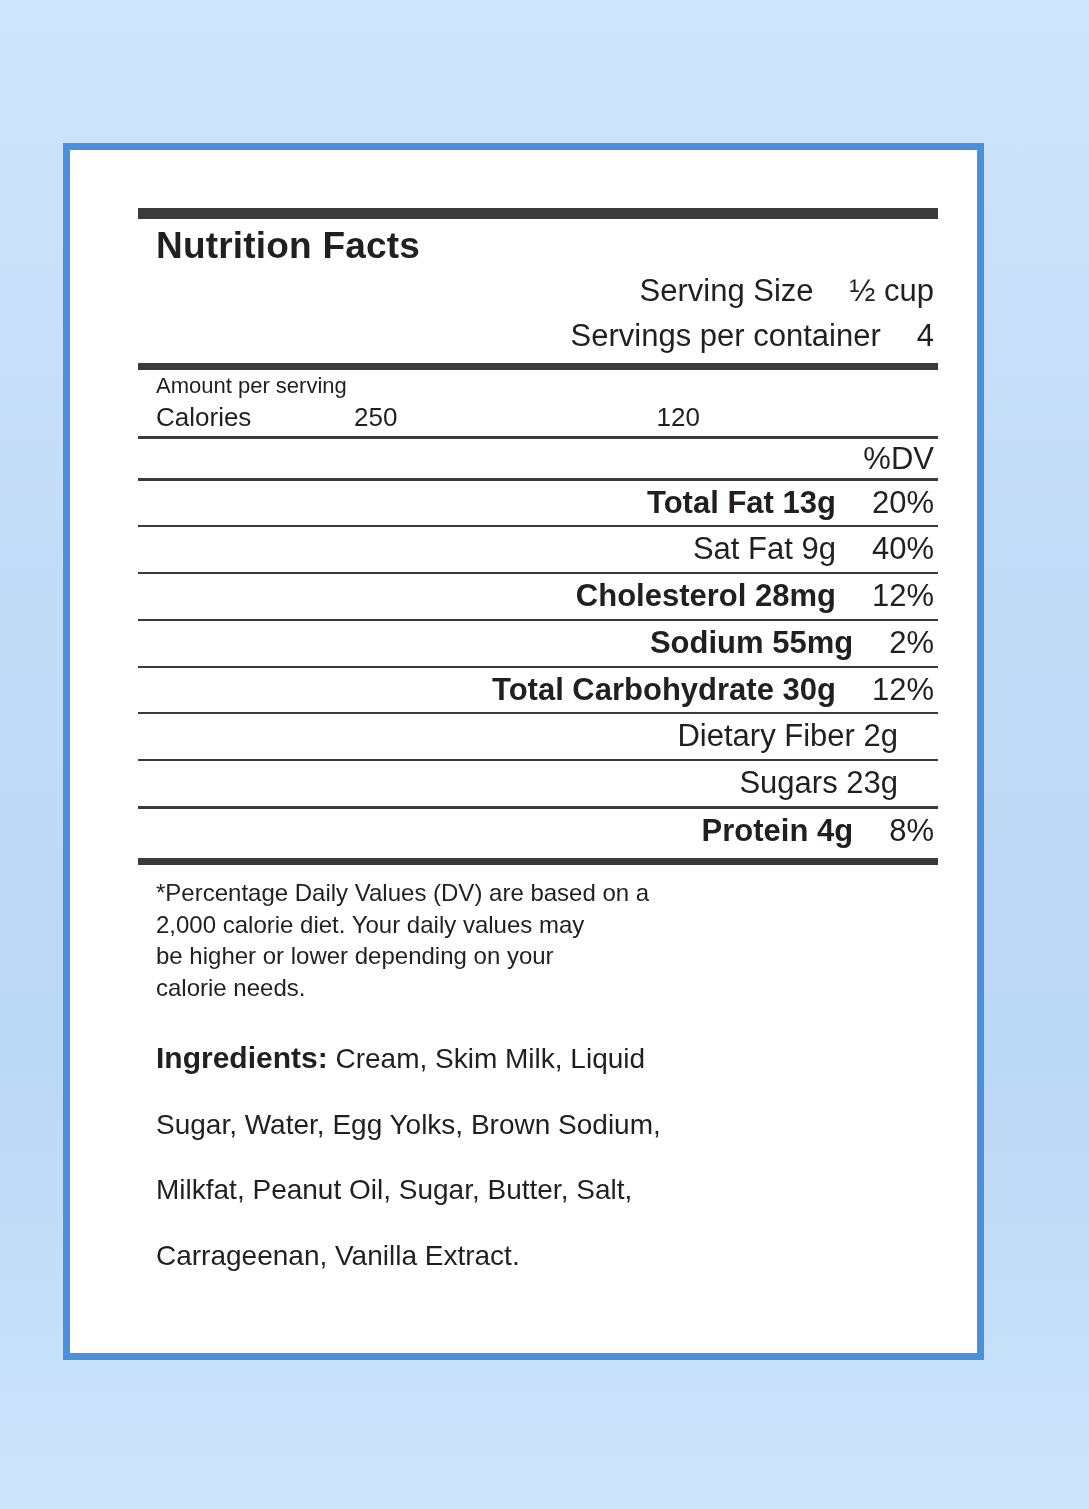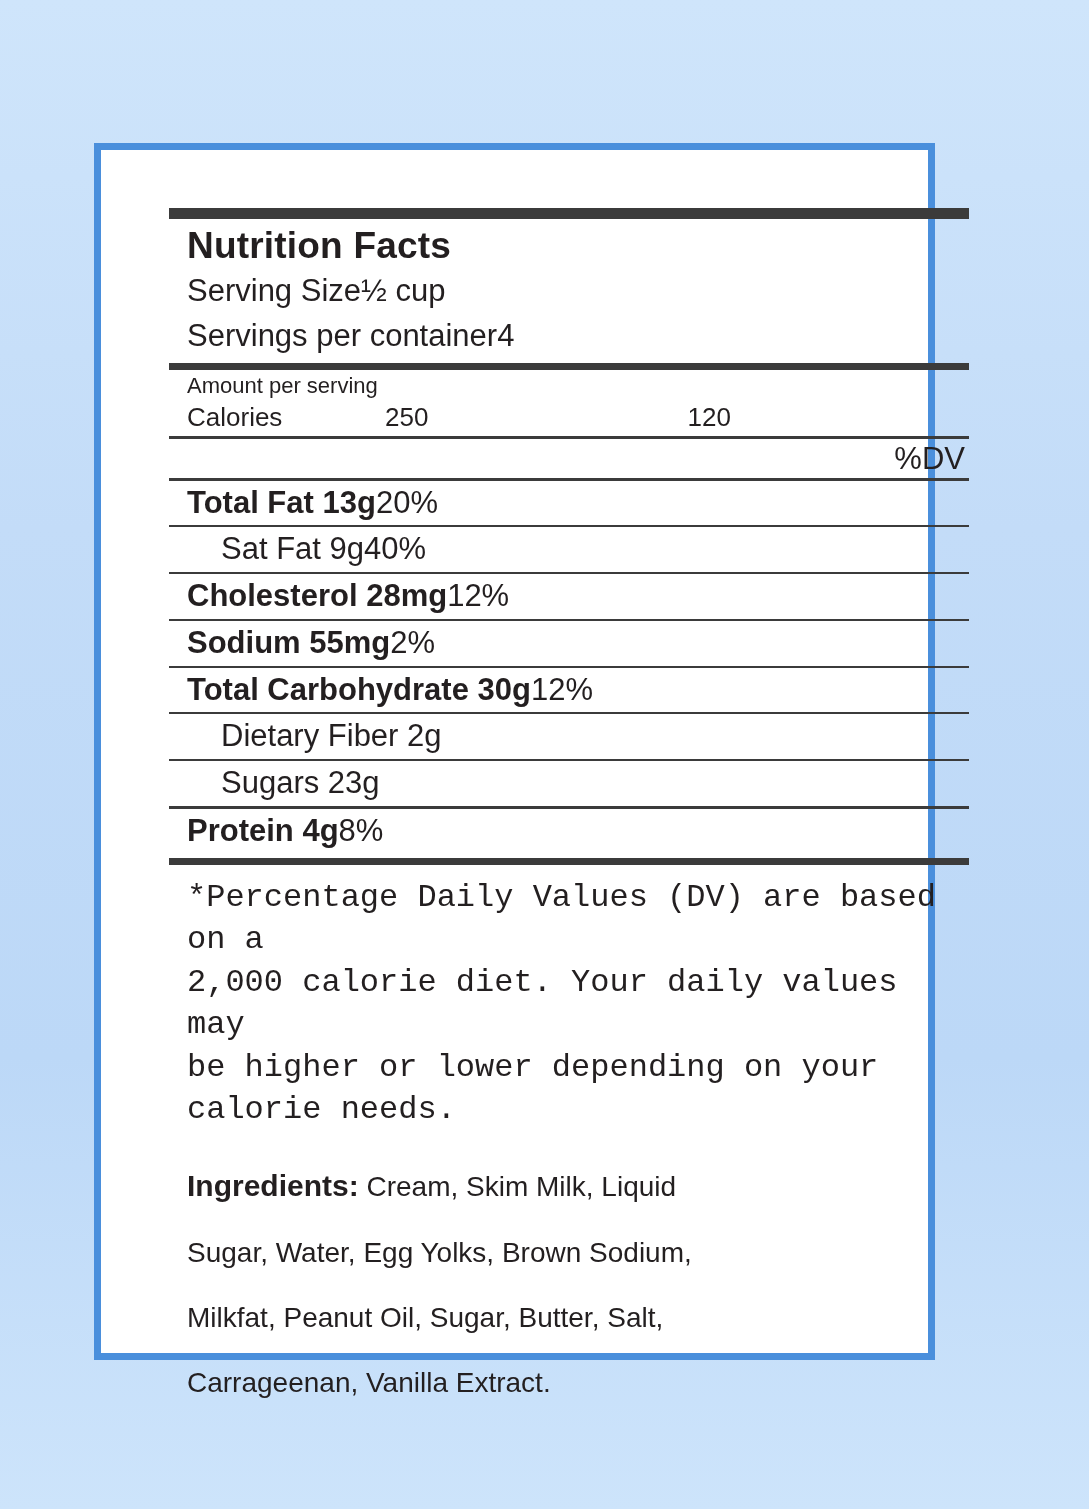--- a/index.html
+++ b/index.html
@@ -15,23 +15,23 @@
   }
   
   .page {
     position: absolute;
     inset: 0;
     background:
       linear-gradient(180deg, #cfe5fb 0%, #c3dcf8 35%, #bcd8f7 70%, #cde4fb 100%);
   }
   .card-frame {
     position: absolute;
-    left: 94px;
+    left: 63px;
     top: 143px;
-    width: 841px;
+    width: 921px;
     height: 1217px;
     border: 7px solid #4a8fdc;
     background: #ffffff;
     box-sizing: border-box;
   }
   .label {
     position: absolute;
     left: 68px;
     top: 58px;
     width: 800px;
@@ -47,28 +47,29 @@
   .rule.hair { height: 2px; }
 
   .title {
     font-size: 37px;
     font-weight: bold;
     letter-spacing: 0.2px;
     margin: 6px 0 2px 18px;
   }
   .row {
     display: flex;
-    justify-content: flex-start;
+    justify-content: flex-end;
     align-items: baseline;
     font-size: 31px;
     padding: 1px 4px 1px 18px;
     line-height: 1.38;
+    gap: 10px;
   }
   .row .left { white-space: nowrap; }
-  .row .right { white-space: nowrap; text-align: right; }
+  .row .right { white-space: nowrap; text-align: right; margin-left: 26px; }
   .row.bold .left { font-weight: bold; }
   .nutrient-name { font-weight: bold; }
   .nutrient-amt { font-weight: bold; }
   .indent { padding-left: 52px; }
   .dv-head {
     display: flex;
     justify-content: flex-end;
     font-size: 31px;
     padding: 2px 4px 1px 18px;
   }
@@ -81,24 +82,23 @@
     align-items: baseline;
     font-size: 26px;
     padding: 1px 4px 3px 18px;
   }
   .cal-row .cal-label { width: 178px; }
   .cal-row .cal-val { width: 268px; margin-left: 20px; }
   .cal-row .fatcal-label { flex: 1; text-align: right; padding-right: 56px; }
   .cal-row .fatcal-val { width: 78px; text-align: right; }
 
   .footnote {
-    font-size: 32px;
+    font-size: 24px;
     line-height: 1.33;
     padding: 12px 0 0 18px;
-    font-family: Liberation Mono, monospace;
   }
   .footnote p { margin: 0; }
   .ingredients {
     font-size: 28px;
     line-height: 1.33;
     padding: 6px 0 0 18px;
   }
   .ingredients .ing-head {
     font-weight: bold;
     font-size: 30px;

